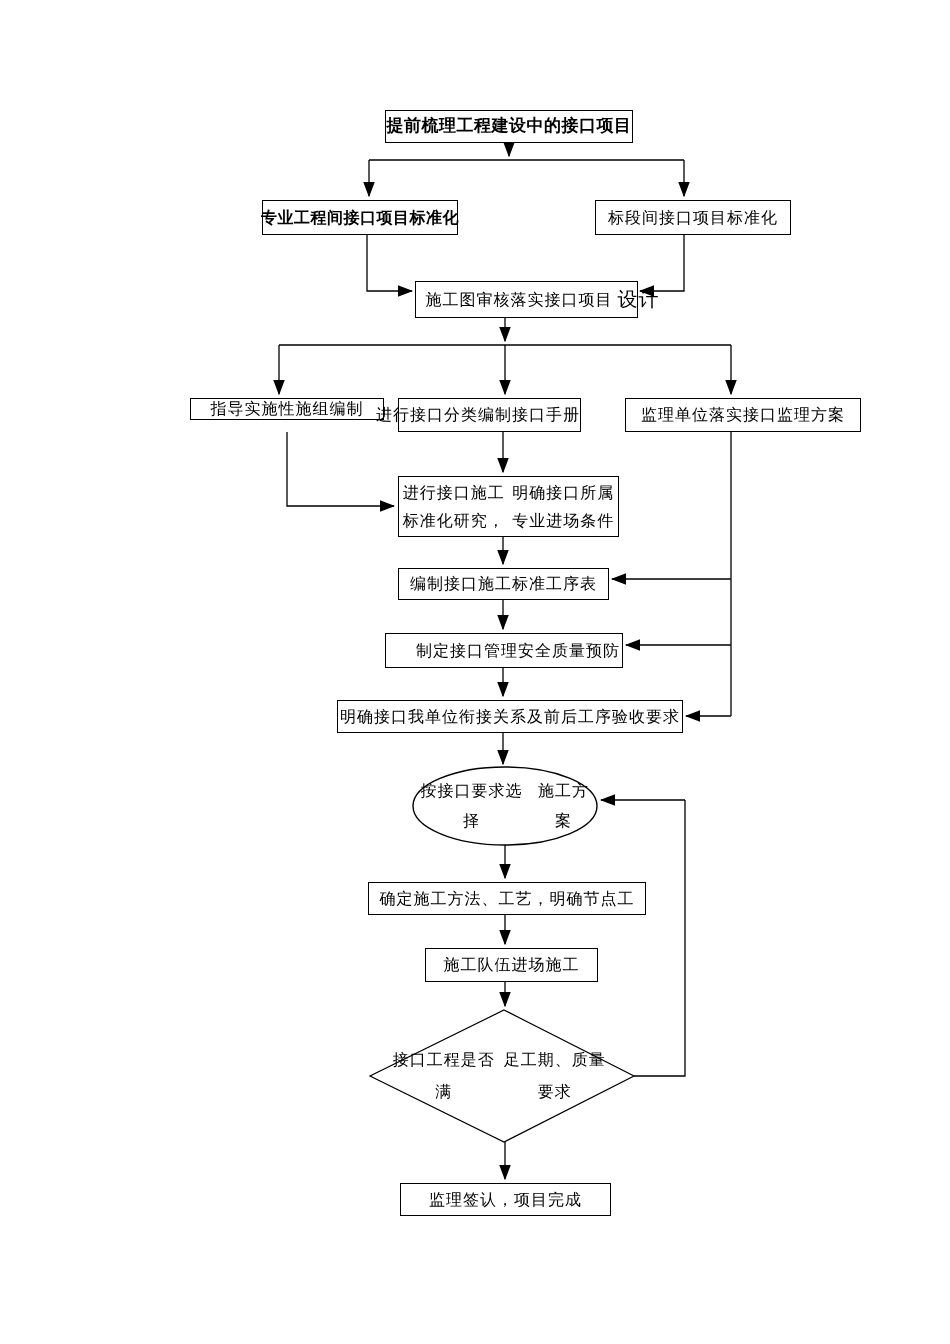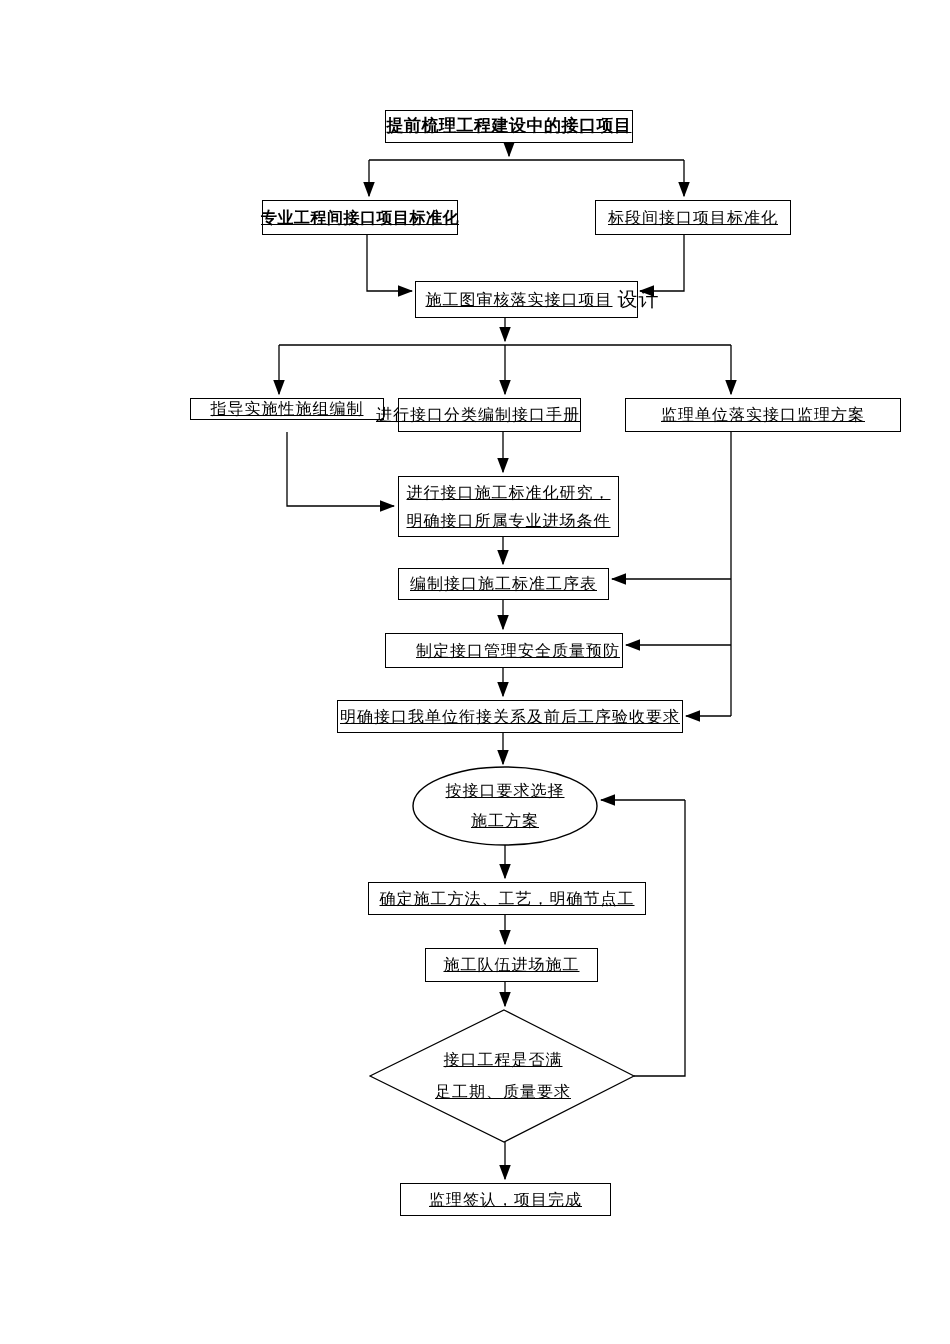--- a/index.html
+++ b/index.html
@@ -9,35 +9,35 @@
     overflow:hidden;
   }
   #lines{position:absolute;left:0;top:0;width:950px;height:1344px;}
   .node{
     position:absolute;box-sizing:border-box;
     border:1px solid #000;background:#fff;
     display:flex;align-items:center;justify-content:center;
     text-align:center;font-size:16px;line-height:1.35;
     white-space:nowrap;
   }
-  .node .ln{display:block;text-decoration:underline;}
+  .node .ln{display:block;}
   .hei{font-family:"Liberation Sans", sans-serif;font-weight:600;letter-spacing:0.5px;}
   .song{font-family:"Liberation Serif", serif;font-weight:400;letter-spacing:1px;}
   .noborder{border:none;background:transparent;}
-  .twoline{white-space:normal;flex-direction:column;}
+  .twoline{white-space:normal;flex-direction:row;}
   .suffix{font-family:"Liberation Sans", sans-serif;font-size:20px;margin-left:5px;letter-spacing:1px;}
 
   
   #n-start     {left:385px;top:110px;width:248px;height:33px;font-size:17px;}
   #n-spec-std  {left:262px;top:200px;width:196px;height:35px;}
   #n-sect-std  {left:595px;top:200px;width:196px;height:35px;}
   #n-review    {left:415px;top:281px;width:223px;height:37px;padding-left:32px;}
   #n-guide     {left:190px;top:398px;width:194px;height:22px;}
   #n-classify  {left:398px;top:398px;width:183px;height:34px;justify-content:flex-end;}
-  #n-supervise {left:625px;top:398px;width:276px;height:34px;}
+  #n-supervise {left:625px;top:398px;width:236px;height:34px;}
   #n-research  {left:398px;top:476px;width:221px;height:61px;line-height:1.7;}
   #n-procedure {left:398px;top:568px;width:211px;height:32px;}
   #n-safety    {left:385px;top:633px;width:238px;height:35px;padding-left:28px;}
   #n-cohesion  {left:337px;top:700px;width:346px;height:33px;}
   #n-select    {left:413px;top:774px;width:184px;height:64px;line-height:1.85;}
   #n-method    {left:368px;top:882px;width:278px;height:33px;justify-content:center;}
   #n-team      {left:425px;top:948px;width:173px;height:34px;}
   #n-decision  {left:392px;top:1043px;width:222px;height:66px;line-height:2.0;}
   #n-finish    {left:400px;top:1183px;width:211px;height:33px;}
 </style>

